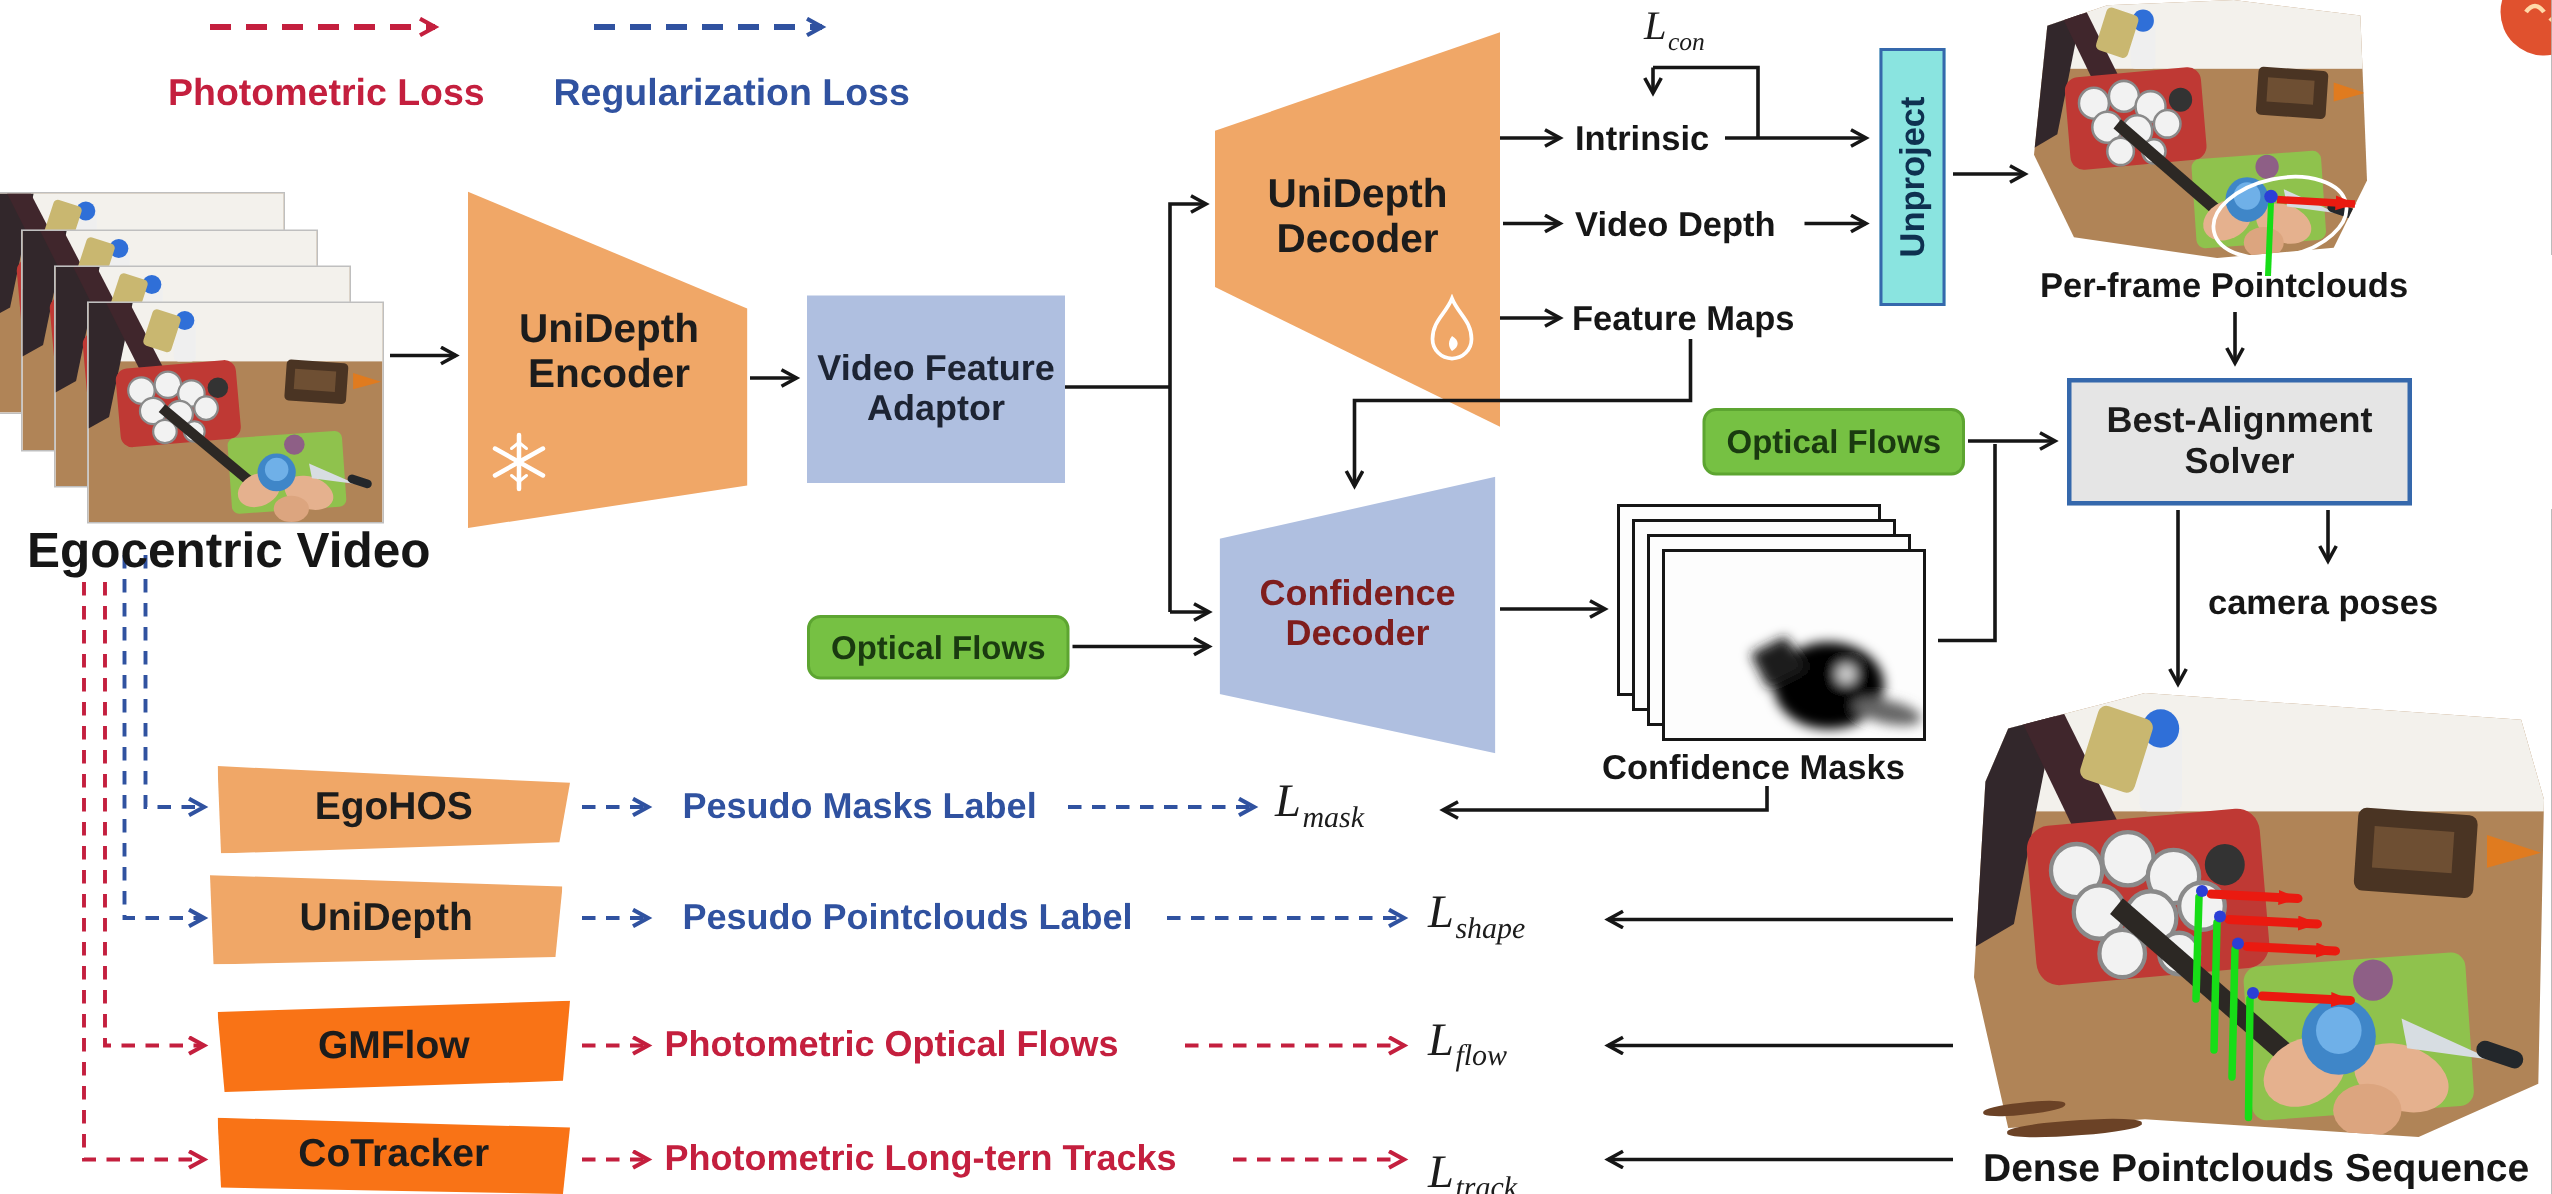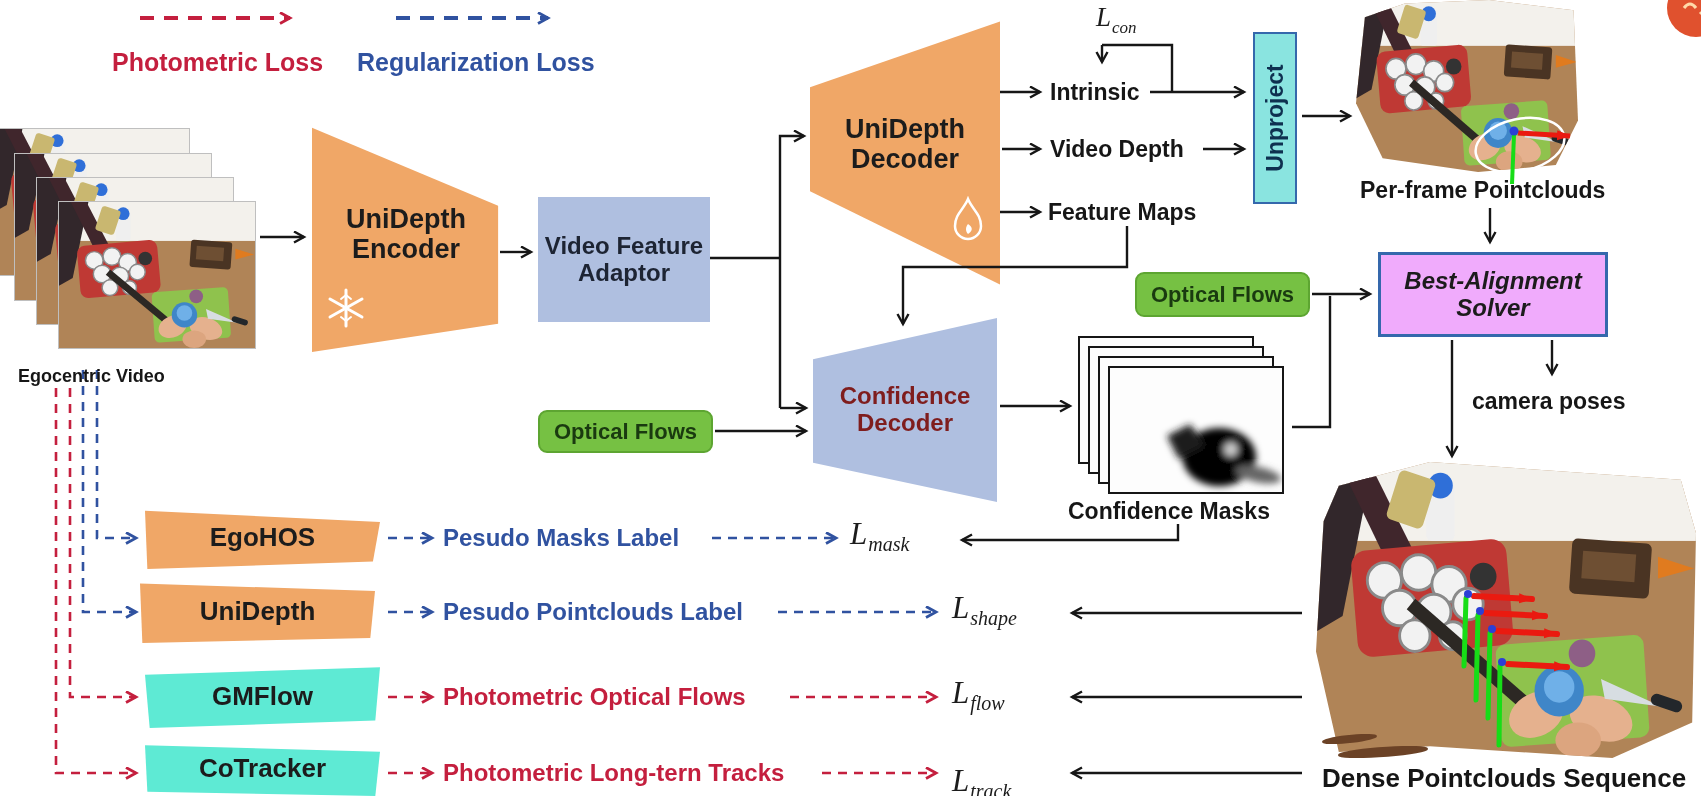--- a/index.html
+++ b/index.html
@@ -1,25 +1,25 @@
 <!DOCTYPE html>
 <html><head>
 <meta charset="utf-8">
 <style>
   html,body{margin:0;padding:0;background:#888;}
   #canvas{position:relative;width:1701px;height:796px;background:#ffffff;overflow:hidden;
           font-family:"Liberation Sans",sans-serif;}
   .abs{position:absolute;}
   .lbl{position:absolute;font-weight:bold;color:#161616;white-space:nowrap;z-index:6;}
-  .blue{color:#3052A0;} .red{color:#C41F3E;}
+  .blue{color:#3052A0;margin-left:12px;} .red{color:#C41F3E;}
   .node{position:absolute;display:flex;align-items:center;justify-content:center;
         text-align:center;font-weight:bold;color:#1c1c1c;z-index:2;line-height:1.12;}
-  .orange{background:#F0A767;} .yellow{background:#5eead4;}
+  .orange{background:#F0A767;} .yellow{background:#f97316;}
   .peri{background:#AFBFE0;color:#1d2433;}
-  .cyanbox{background:#f0abfc;border:3px solid #3568AC;box-sizing:border-box;font-style:italic;}
+  .cyanbox{background:#e5e5e5;border:3px solid #3568AC;box-sizing:border-box;}
   .greenbox{background:#76C143;border:2px solid #5DA531;border-radius:9px;box-sizing:border-box;
             color:#1a3a10;font-weight:bold;display:flex;align-items:center;justify-content:center;}
   .frame{position:absolute;border:1px solid rgba(0,0,0,.25);box-sizing:border-box;background:#fff;z-index:2;}
   .maskframe{position:absolute;border:2px solid #161616;background:#fdfdfd;box-sizing:border-box;z-index:2;}
   .vtext{position:absolute;left:50%;top:50%;transform:translate(-50%,-50%) rotate(-90deg);
          white-space:nowrap;font-weight:bold;color:#0E3050;}
   .lt{position:absolute;font-family:"Liberation Serif",serif;font-style:italic;color:#1c1c1c;z-index:6;white-space:nowrap;}
   .lbase{font-size:31px;} .lsub{font-size:20px;vertical-align:-7px;margin-left:1px;}
   .lt.small .lbase{font-size:27px;} .lt.small .lsub{font-size:17px;}
   #overlay{position:absolute;left:0;top:0;z-index:5;pointer-events:none;}
@@ -89,21 +89,21 @@
         <svg width="196" height="146" viewBox="0 0 200 150" preserveAspectRatio="none">
           <use href="#kitchen"></use>
         </svg>
       </div>
     <div class="frame" style="left:58px;top:201px;width:198px;height:148px;">
         <svg width="196" height="146" viewBox="0 0 200 150" preserveAspectRatio="none">
           <use href="#kitchen"></use>
         </svg>
       </div>
   </div>
-  <div class="lbl" style="left:18px;top:366px;font-size:18px;">Egocentric Video</div>
+  <div class="lbl" style="left:18px;top:348px;font-size:33px;">Egocentric Video</div>
 
   <div class="node orange" style="left:312px;top:116px;width:188px;height:236px;font-size:27px;
        clip-path:polygon(0 5%,99% 38%,99% 88%,0 100%);">
     <span style="width:140px;">UniDepth Encoder</span>
     <svg class="abs" style="left:14px;top:172px;" width="40" height="40" viewBox="0 0 40 40">
       <g stroke="#fff" stroke-width="3" stroke-linecap="round">
         <line x1="20" y1="2" x2="20" y2="38"></line>
           <line x1="4" y1="11" x2="36" y2="29"></line>
           <line x1="4" y1="29" x2="36" y2="11"></line>
       </g>

